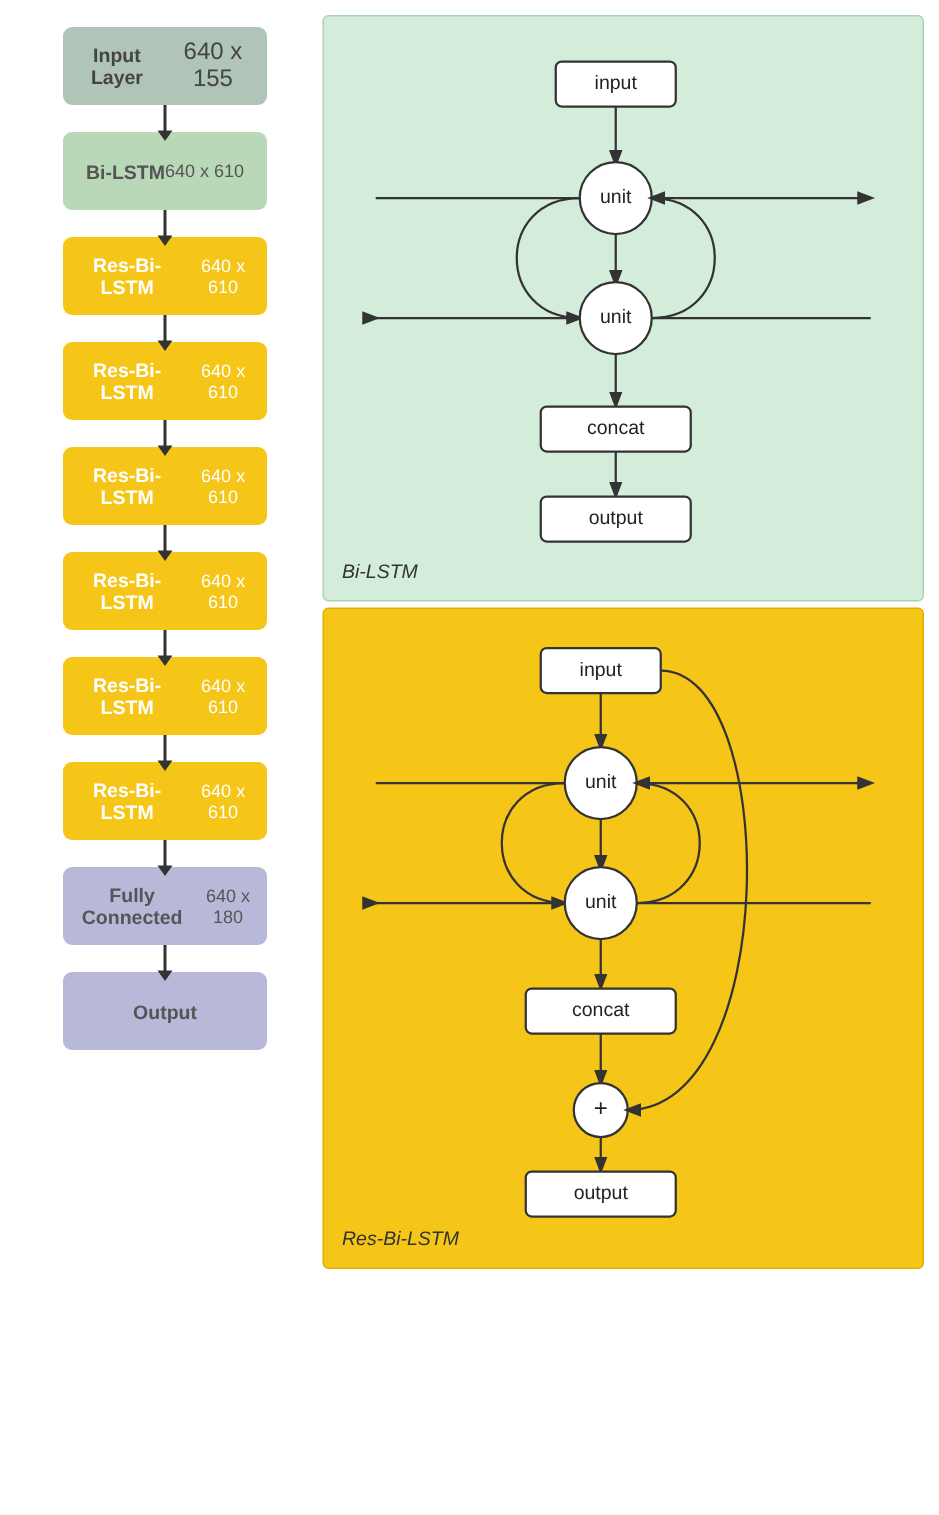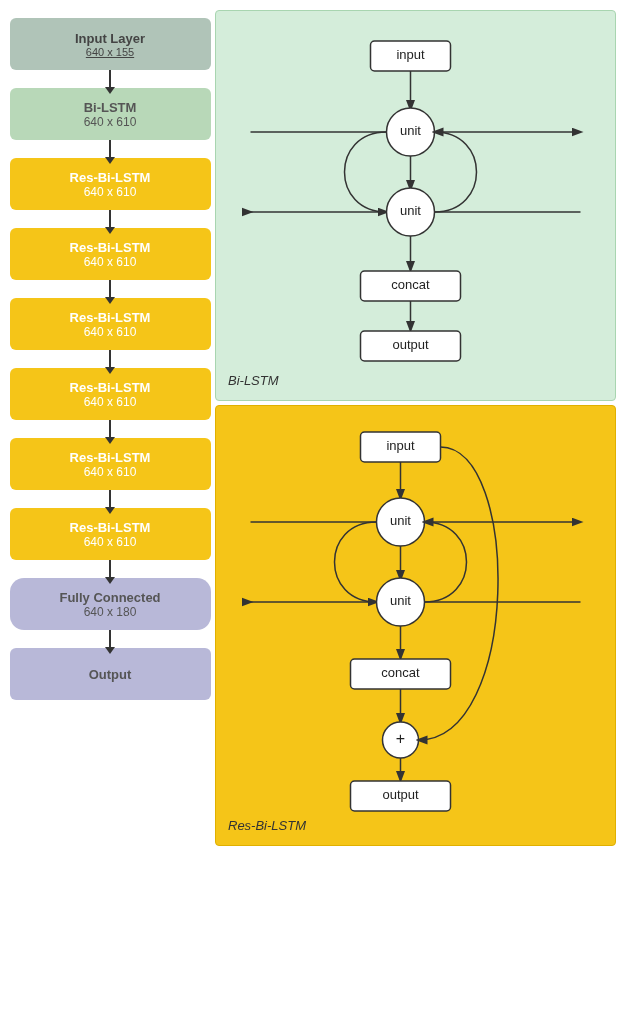--- a/index.html
+++ b/index.html
@@ -15,25 +15,25 @@
     
     .left-col {
       width: 210px;
       display: flex;
       flex-direction: column;
       align-items: center;
       padding: 18px 0 18px 10px;
     }
 
     .layer-box {
-      width: 201px;
+      width: 136px;
       min-height: 52px;
       border-radius: 6px;
       display: flex;
-      flex-direction: column;
+      flex-direction: row;
       align-items: center;
       justify-content: center;
       text-align: center;
       font-size: 13px;
       font-weight: bold;
       color: #fff;
       padding: 6px 4px;
     }
 
     .layer-box.input-layer {
@@ -47,21 +47,20 @@
     }
 
     .layer-box.res-bilstm {
       background: #f5c518;
       color: #fff;
     }
 
     .layer-box.fully-connected {
       background: #b8b8d8;
       color: #555;
-      border-radius: 14px;
     }
 
     .layer-box.output {
       background: #b8b8d8;
       color: #555;
     }
 
     .arrow-down {
       width: 2px;
       height: 18px;
@@ -138,21 +137,21 @@
       fill: #222;
     }
   </style>
 </head>
 <body>
 
 <div class="left-col">
 
   <div class="layer-box input-layer">
     <span>Input Layer</span>
-    <span style="font-weight:normal;font-size:11px;text-decoration:underline;">640 x 155</span>
+    <span style="font-weight:normal;font-size:16px;">640 x 155</span>
   </div>
   <div class="arrow-down"></div>
 
   <div class="layer-box bilstm">
     <span>Bi-LSTM</span>
     <span style="font-weight:normal;font-size:12px;">640 x 610</span>
   </div>
   <div class="arrow-down"></div>
 
   <div class="layer-box res-bilstm">

